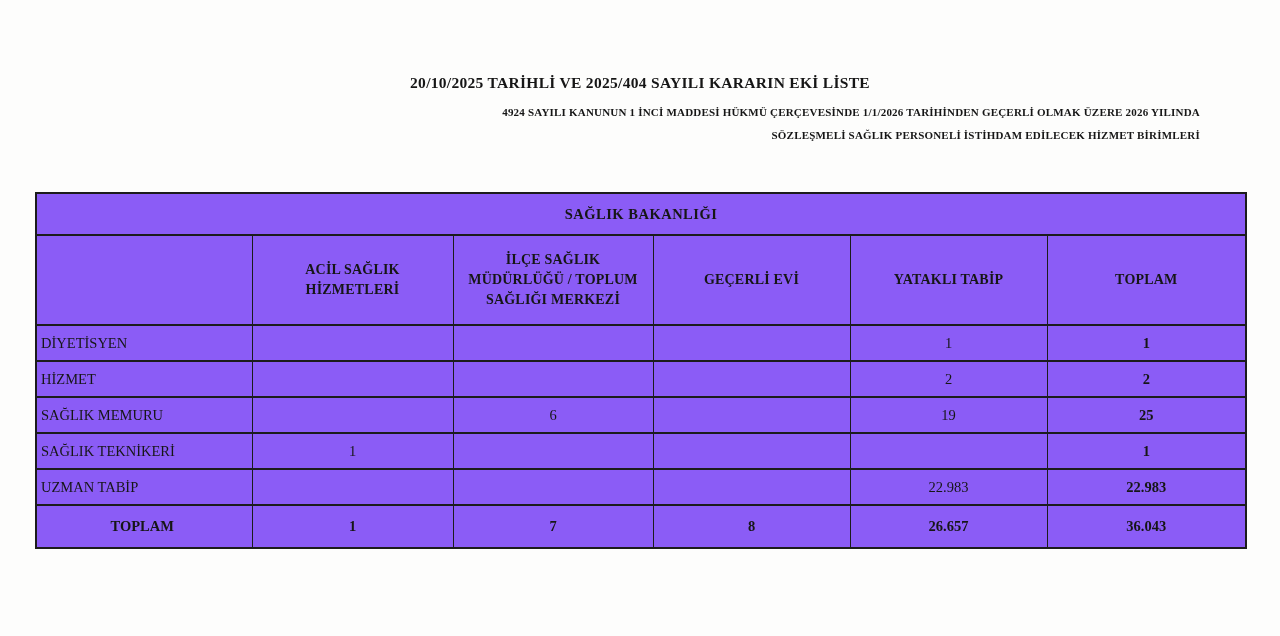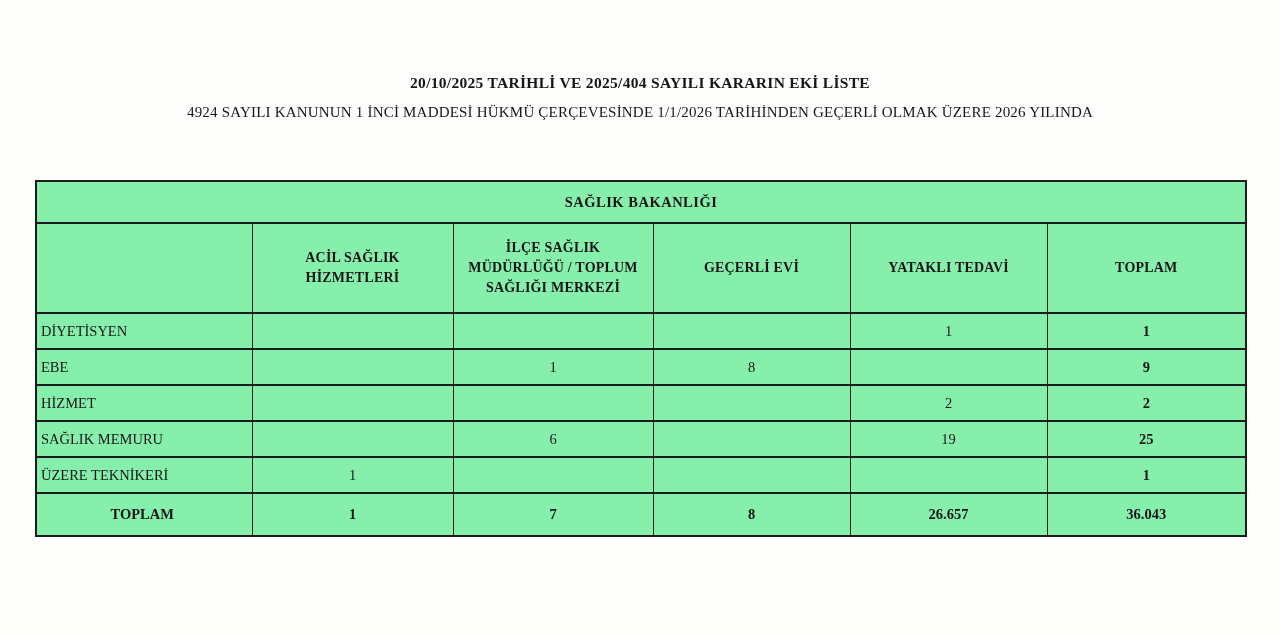--- a/index.html
+++ b/index.html
@@ -20,33 +20,33 @@
     top: 46px; left: 0; width: 100%;
     text-align: center;
     font-weight: bold;
     font-size: 15.5px;
     letter-spacing: 0.3px;
     margin-top: 28px;
   }
   .doc-subtitle {
     position: absolute;
     top: 101px; left: 80px; width: 1120px;
-    text-align: center;
-    font-weight: normal;
-    font-size: 15px;
+    text-align: right;
+    font-weight: bold;
+    font-size: 11px;
     line-height: 23px;
     letter-spacing: 0.2px;
   }
   table.personnel-table {
     position: absolute;
-    top: 180px; left: 35px;
+    top: 192px; left: 35px;
     width: 1210px;
     border-collapse: collapse;
     table-layout: fixed;
-    background: #86efac;
+    background: #8b5cf6;
   }
   .personnel-table th, .personnel-table td {
     border: 2px solid #1c1c1c;
     border-left-width: 1.5px;
     border-right-width: 1.5px;
     font-size: 14.5px;
     vertical-align: middle;
     padding: 2px 4px;
   }
   .personnel-table { border: 2.5px solid #1c1c1c; }
@@ -79,84 +79,85 @@
 </style>
 </head>
 <body>
 
 <div class="page">
 
   <div class="doc-title">20/10/2025 TARİHLİ VE 2025/404 SAYILI KARARIN EKİ LİSTE</div>
 
   <div class="doc-subtitle">
     <div>4924 SAYILI KANUNUN 1 İNCİ MADDESİ HÜKMÜ ÇERÇEVESİNDE 1/1/2026 TARİHİNDEN GEÇERLİ OLMAK ÜZERE 2026 YILINDA</div>
+    <div>SÖZLEŞMELİ SAĞLIK PERSONELİ İSTİHDAM EDİLECEK HİZMET BİRİMLERİ</div>
   </div>
 
   <table class="personnel-table">
     <colgroup>
       <col style="width:216px">
       <col style="width:201px">
       <col style="width:200px">
       <col style="width:197px">
       <col style="width:197px">
       <col style="width:199px">
     </colgroup>
     <thead>
       <tr>
         <th colspan="6" class="caption-cell">SAĞLIK BAKANLIĞI</th>
       </tr>
       <tr class="col-headers">
         <th></th>
         <th>ACİL SAĞLIK HİZMETLERİ</th>
         <th>İLÇE SAĞLIK MÜDÜRLÜĞÜ / TOPLUM SAĞLIĞI MERKEZİ</th>
         <th>GEÇERLİ EVİ</th>
-        <th>YATAKLI TEDAVİ</th>
+        <th>YATAKLI TABİP</th>
         <th>TOPLAM</th>
       </tr>
     </thead>
     <tbody>
       <tr class="data-row">
         <td class="cell-label">DİYETİSYEN</td>
         <td class="cell-num"></td>
         <td class="cell-num"></td>
         <td class="cell-num"></td>
         <td class="cell-num">1</td>
         <td class="cell-num col-total">1</td>
-      </tr>
-      <tr class="data-row">
-        <td class="cell-label">EBE</td>
-        <td class="cell-num"></td>
-        <td class="cell-num">1</td>
-        <td class="cell-num">8</td>
-        <td class="cell-num"></td>
-        <td class="cell-num col-total">9</td>
       </tr>
       <tr class="data-row">
         <td class="cell-label">HİZMET</td>
         <td class="cell-num"></td>
         <td class="cell-num"></td>
         <td class="cell-num"></td>
         <td class="cell-num">2</td>
         <td class="cell-num col-total">2</td>
       </tr>
       <tr class="data-row">
         <td class="cell-label">SAĞLIK MEMURU</td>
         <td class="cell-num"></td>
         <td class="cell-num">6</td>
         <td class="cell-num"></td>
         <td class="cell-num">19</td>
         <td class="cell-num col-total">25</td>
       </tr>
       <tr class="data-row">
-        <td class="cell-label">ÜZERE TEKNİKERİ</td>
+        <td class="cell-label">SAĞLIK TEKNİKERİ</td>
         <td class="cell-num">1</td>
         <td class="cell-num"></td>
         <td class="cell-num"></td>
         <td class="cell-num"></td>
         <td class="cell-num col-total">1</td>
+      </tr>
+      <tr class="data-row">
+        <td class="cell-label">UZMAN TABİP</td>
+        <td class="cell-num"></td>
+        <td class="cell-num"></td>
+        <td class="cell-num"></td>
+        <td class="cell-num">22.983</td>
+        <td class="cell-num col-total">22.983</td>
       </tr>
       <tr class="data-row total-row">
         <td class="cell-label">TOPLAM</td>
         <td class="cell-num">1</td>
         <td class="cell-num">7</td>
         <td class="cell-num">8</td>
         <td class="cell-num">26.657</td>
         <td class="cell-num col-total">36.043</td>
       </tr>
     </tbody>

